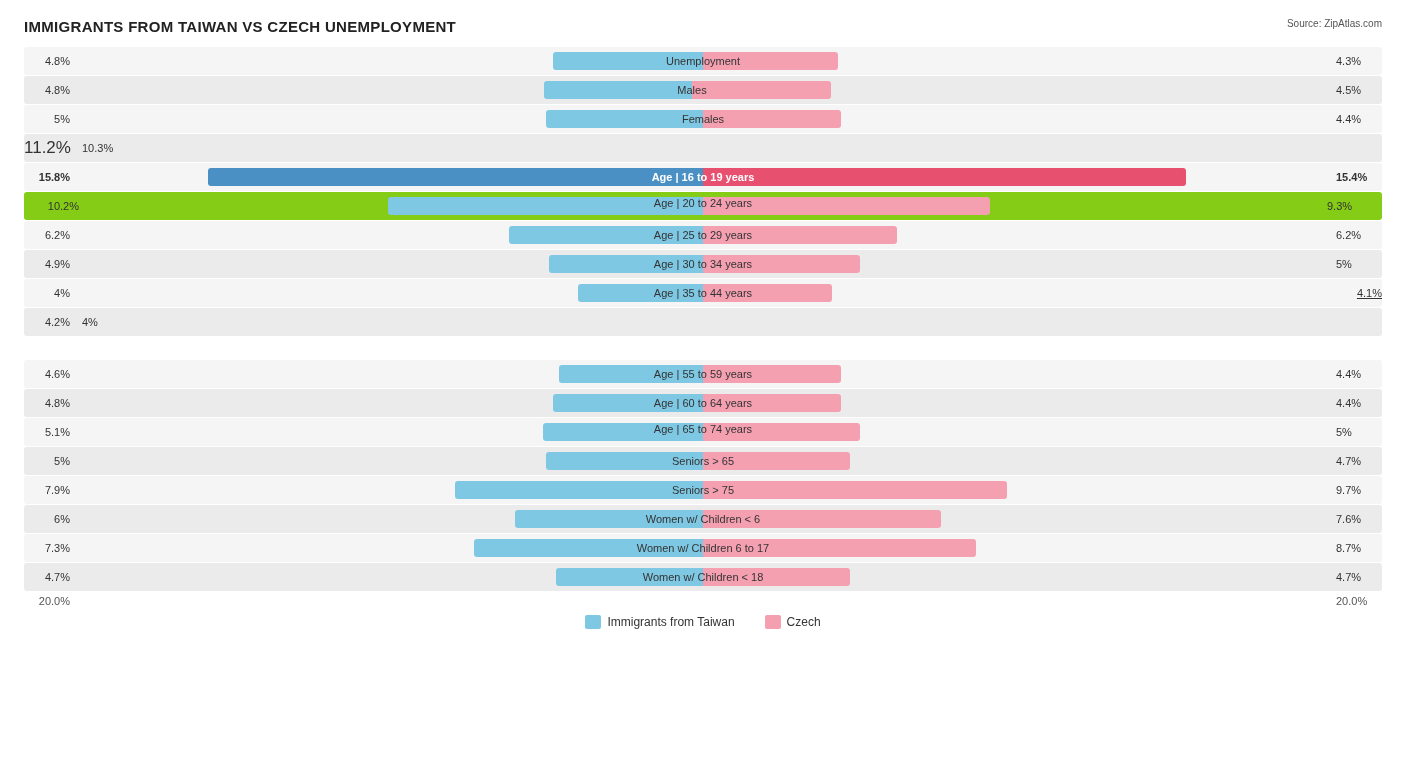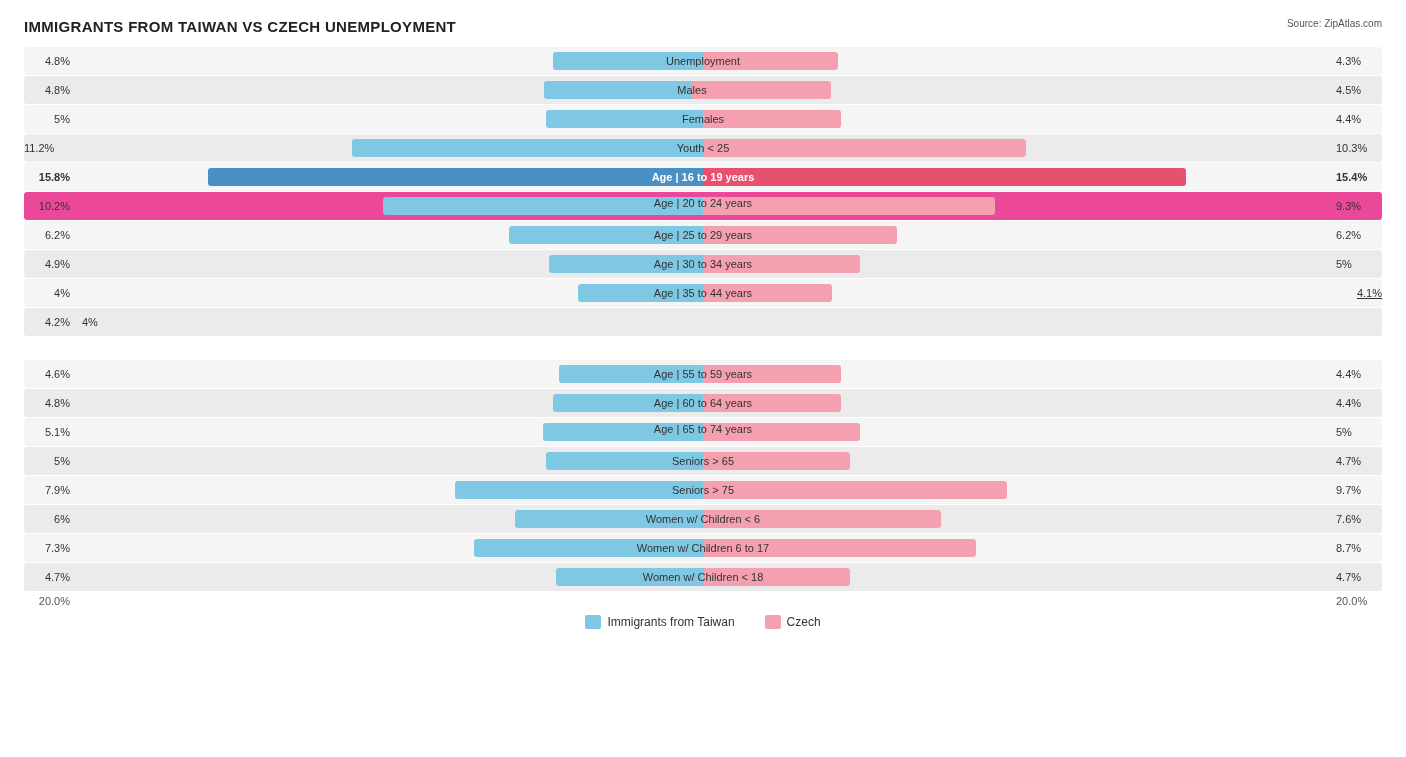--- a/index.html
+++ b/index.html
@@ -121,46 +121,37 @@
             <div style="height: 18px; border-radius: 3px 0px 0px 3px; background: rgb(126, 200, 227); width: 25%; max-width: 100%;"></div>
           </div>
           <div style="display: flex; justify-content: flex-start; align-items: center; width: 50%;">
             <div style="height: 18px; border-radius: 0px 3px 3px 0px; background: rgb(244, 160, 176); width: 22%; max-width: 100%;"></div>
           </div>
           <div style="position: absolute; left: 50%; transform: translateX(-50%); z-index: 5; white-space: nowrap; font-size: 11px; color: rgb(51, 51, 51); background: transparent; pointer-events: none; text-align: center; font-weight: normal;">Females</div>
         </div>
         <div style="width: 52px; text-align: left; font-size: 11px; color: rgb(51, 51, 51); padding-left: 6px; flex-shrink: 0; font-weight: normal;">4.4%</div>
       </div>
       <div style="display: flex; align-items: center; width: 100%; margin-bottom: 1px; min-height: 28px; background: rgb(235, 235, 235); border-radius: 3px; padding: 2px 0px;">
-        <div style="width: 52px; font-size: 11px; color: rgb(51, 51, 51); padding-right: 6px; flex-shrink: 0; font-weight: normal;">11.2%</div>
-        <div style="flex: 1 1 0%; display: flex; align-items: center; position: relative;">
-          <div style="display: flex; justify-content: flex-end; align-items: center; width: 50%;">
-            <div style="height: 18px; border-radius: 3px 0px 0px 3px; background: rgb(126, 200, 227); width: 56%; max-width: 100%;"></div>
-          </div>
-          <div style="display: flex; justify-content: flex-start; align-items: center; width: 50%;">
-            <div style="height: 18px; border-radius: 0px 3px 3px 0px; background: rgb(244, 160, 176); width: 51.5%; max-width: 100%;"></div>
-          </div>
-          <div style="position: absolute; left: 50%; transform: translateX(-50%); z-index: 5; white-space: nowrap; font-size: 11px; color: rgb(51, 51, 51); background: transparent; pointer-events: none; text-align: center; font-weight: normal;">Youth &lt; 25</div>
-        </div>
+        <div style="width: 52px; text-align: right; font-size: 17px; color: rgb(51, 51, 51); padding-right: 6px; flex-shrink: 0; font-weight: normal;">11.2%</div>
         <div style="width: 52px; text-align: left; font-size: 11px; color: rgb(51, 51, 51); padding-left: 6px; flex-shrink: 0; font-weight: normal;">10.3%</div>
       </div>
       <div style="display: flex; align-items: center; width: 100%; margin-bottom: 1px; min-height: 28px; background: rgb(245, 245, 245); border-radius: 3px; padding: 2px 0px;">
         <div style="width: 52px; text-align: right; font-size: 11px; color: rgb(51, 51, 51); padding-right: 6px; flex-shrink: 0; font-weight: bold;">15.8%</div>
         <div style="flex: 1 1 0%; display: flex; align-items: center; position: relative;">
           <div style="display: flex; justify-content: flex-end; align-items: center; width: 50%;">
             <div style="height: 18px; border-radius: 3px 0px 0px 3px; background: rgb(74, 144, 196); width: 79%; max-width: 100%;"></div>
           </div>
           <div style="display: flex; justify-content: flex-start; align-items: center; width: 50%;">
             <div style="height: 18px; border-radius: 0px 3px 3px 0px; background: rgb(232, 80, 112); width: 77%; max-width: 100%;"></div>
           </div>
           <div style="position: absolute; left: 50%; transform: translateX(-50%); z-index: 5; white-space: nowrap; font-size: 11px; color: rgb(255, 255, 255); background: transparent; pointer-events: none; text-align: center; font-weight: bold;">Age | 16 to 19 years</div>
         </div>
         <div style="width: 52px; text-align: left; font-size: 11px; color: rgb(51, 51, 51); padding-left: 6px; flex-shrink: 0; font-weight: bold;">15.4%</div>
       </div>
-      <div style="display: flex; align-items: center; width: 100%; margin-bottom: 1px; min-height: 28px; background: #ec4899; border-radius: 3px; padding: 2px 0px;">
+      <div style="display: flex; align-items: center; width: 100%; margin-bottom: 1px; min-height: 28px; background: #84cc16; border-radius: 3px; padding: 2px 9px;">
         <div style="width: 52px; text-align: right; font-size: 11px; color: rgb(51, 51, 51); padding-right: 6px; flex-shrink: 0; font-weight: normal;">10.2%</div>
         <div style="flex: 1 1 0%; display: flex; position: relative;">
           <div style="display: flex; justify-content: flex-end; align-items: center; width: 50%;">
             <div style="height: 18px; border-radius: 3px 0px 0px 3px; background: rgb(126, 200, 227); width: 51%; max-width: 100%;"></div>
           </div>
           <div style="display: flex; justify-content: flex-start; align-items: center; width: 50%;">
             <div style="height: 18px; border-radius: 0px 3px 3px 0px; background: rgb(244, 160, 176); width: 46.5%; max-width: 100%;"></div>
           </div>
           <div style="position: absolute; left: 50%; transform: translateX(-50%); z-index: 5; white-space: nowrap; font-size: 11px; color: rgb(51, 51, 51); background: transparent; pointer-events: none; text-align: center; font-weight: normal;">Age | 20 to 24 years</div>
         </div>

